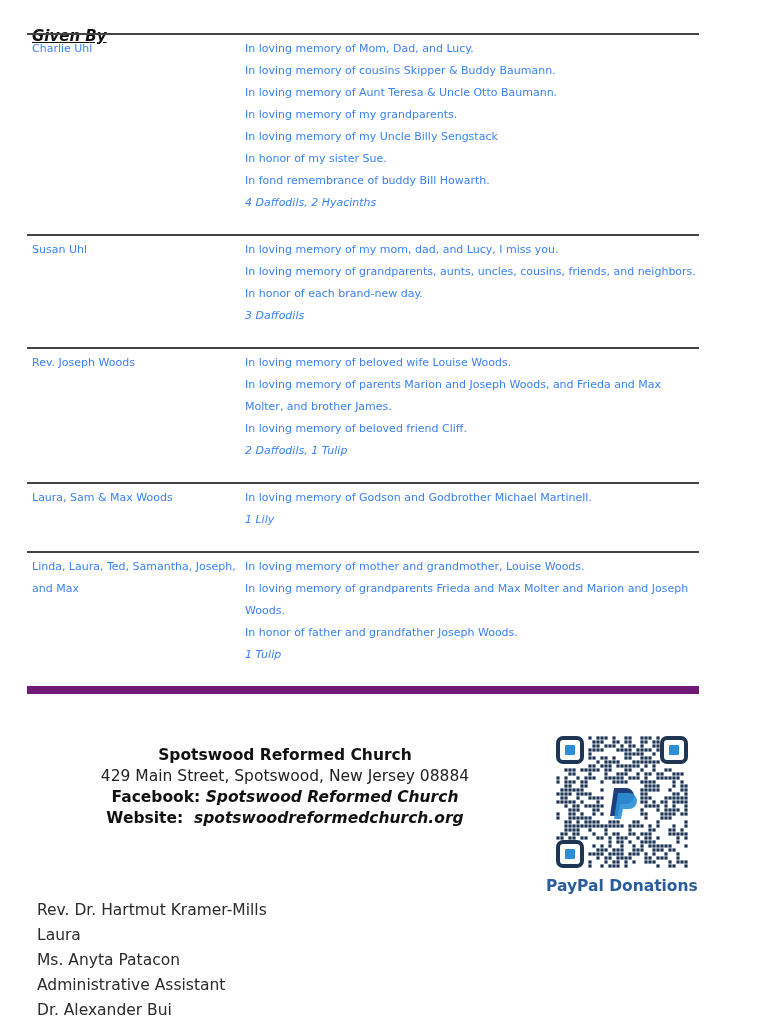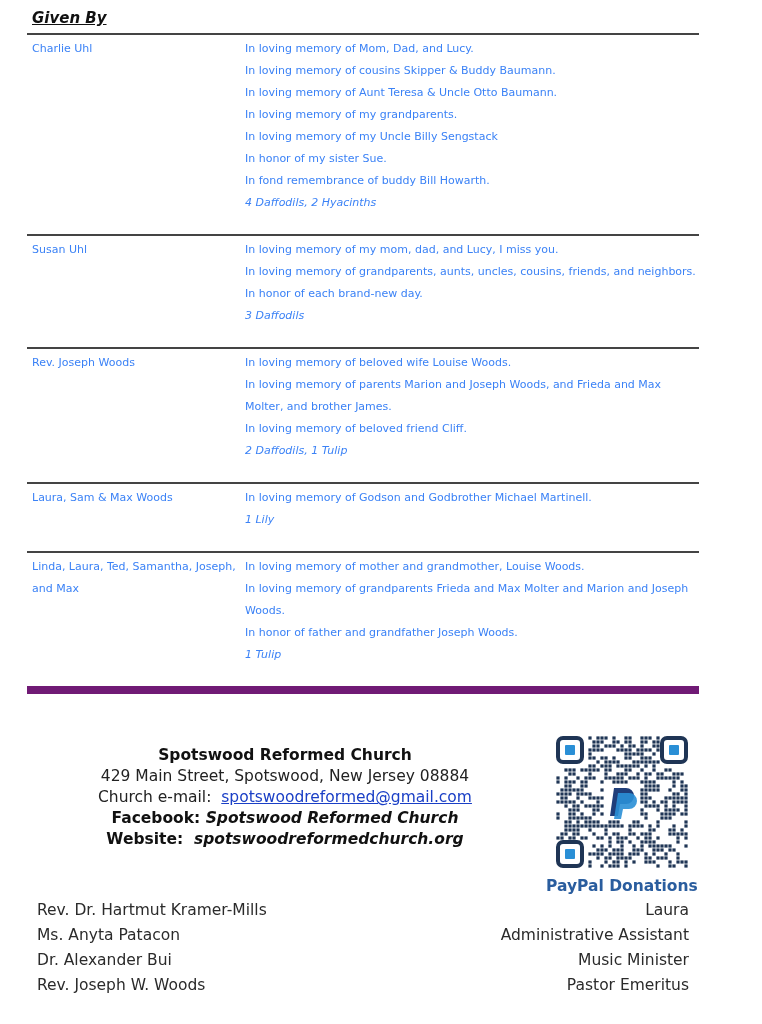--- a/index.html
+++ b/index.html
@@ -1,37 +1,37 @@
 <!DOCTYPE html>
 <html><head>
 <meta charset="utf-8">
 <style>
   html, body { margin: 0; padding: 0; background: #ffffff; }
   body { width: 762px; height: 1024px; position: relative; overflow: hidden;
          font-family: "DejaVu Sans", sans-serif; color: #222; }
-  .given-by-header { position: absolute; left: 32px; top: 9px; font-weight: bold; font-style: italic;
+  .given-by-header { position: absolute; left: 32px; top: 27px; font-weight: bold; font-style: italic;
          text-decoration: underline; font-size: 15px; color: #111; }
   table.gifts { position: absolute; left: 27px; top: 33px; width: 672px; border-collapse: collapse; }
   table.gifts td { vertical-align: top; font-size: 11px; line-height: 22px; padding: 3px 0 20px 0; color: #3b82f6; }
   table.gifts tr { border-top: 2px solid #444; }
   table.gifts tr:last-child { border-bottom: 8px solid #701a75; }
   table.gifts td.giver { width: 205px; padding-left: 5px; padding-right: 4px; }
   table.gifts td.dedications { padding-left: 4px; margin-top: 31px; }
   .line { display: block; }
   .flowers { font-style: italic; display: block; }
   .church-block { position: absolute; left: 80px; top: 745px; width: 410px; text-align: center;
          font-size: 15.5px; line-height: 21px; color: #222; }
   .church-block .name { font-weight: bold; color: #111; }
   .church-block a { color: #1a3fc6; text-decoration: underline; }
   .church-block .bold { font-weight: bold; color: #111; }
   .church-block .bi { font-weight: bold; font-style: italic; }
   .qr { position: absolute; left: 556px; top: 736px; width: 132px; height: 132px; }
   .paypal-label { position: absolute; left: 546px; top: 877px; font-weight: bold; font-size: 15.5px; color: #2a5d9e; }
   .staff { position: absolute; left: 37px; top: 898px; width: 652px; font-size: 15.5px; line-height: 25px; color: #2b2b2b; }
-  .staff-row { display: flex; justify-content: space-between; }
+  .staff-row { display: flex; justify-content: space-between; flex-direction: column; }
 </style>
 </head>
 <body>
 
 <div class="given-by-header">Given By</div>
 
 <table class="gifts">
   <tbody id="gifts-body">
       <tr>
         <td class="giver">Charlie Uhl</td>
@@ -79,24 +79,20 @@
           <span class="line">In honor of father and grandfather Joseph Woods.</span>
           <span class="flowers">1 Tulip</span>
         </td>
       </tr>
     </tbody>
 </table>
 
 <div class="church-block">
   <div class="name">Spotswood Reformed Church</div>
   <div>429 Main Street, Spotswood, New Jersey 08884</div>
-  <div>
-    <span>Church e-mail:</span>&nbsp;
-    <a>spotswoodreformed@gmail.com</a>
-  </div>
   <div class="bold">
     <span>Facebook:</span>
     <span class="bi">Spotswood Reformed Church</span>
   </div>
   <div class="bold">
     <span>Website:</span>&nbsp;
     <span class="bi">spotswoodreformedchurch.org</span>
   </div>
 </div>
 

